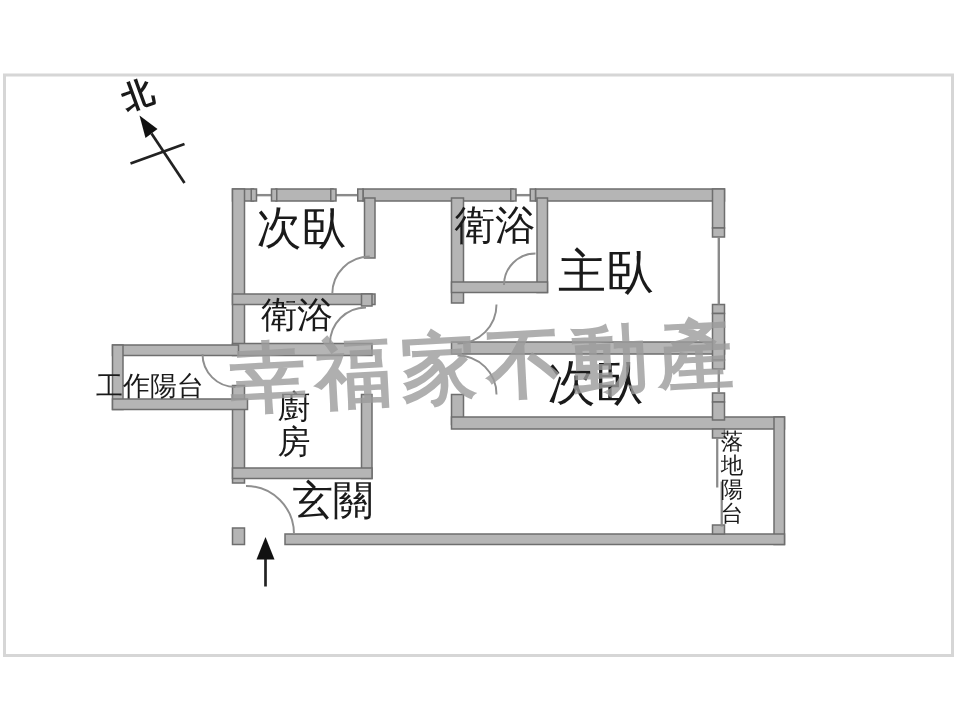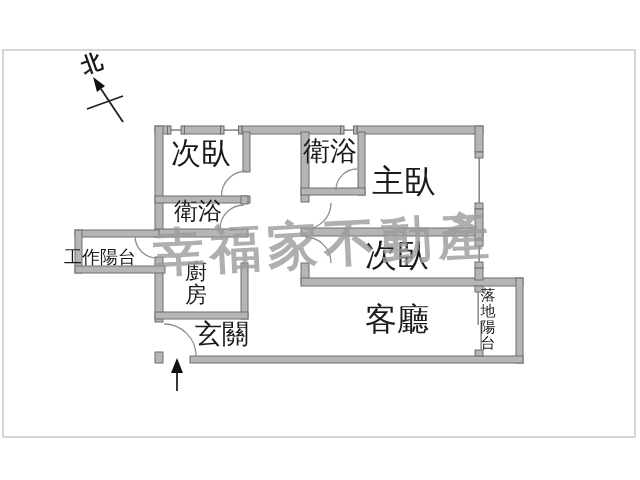--- a/index.html
+++ b/index.html
@@ -136,18 +136,17 @@
 
   <div class="room-label compass-label">北</div>
 
   <div class="room-label lbl-bedroom-top-left">次臥</div>
   <div class="room-label lbl-bathroom-top">衛浴</div>
   <div class="room-label lbl-master">主臥</div>
   <div class="room-label lbl-bathroom-middle">衛浴</div>
   <div class="room-label lbl-work-balcony">工作陽台</div>
   <div class="room-label v-label lbl-kitchen">廚房</div>
   <div class="room-label lbl-bedroom-middle">次臥</div>
-  <div class="room-label lbl-living">客廳</div>
   <div class="room-label lbl-entry">玄關</div>
   <div class="room-label v-label lbl-floor-balcony">落地陽台</div>
 
   <div class="watermark">幸福家不動產</div>
 </div>
 
 </body></html>

